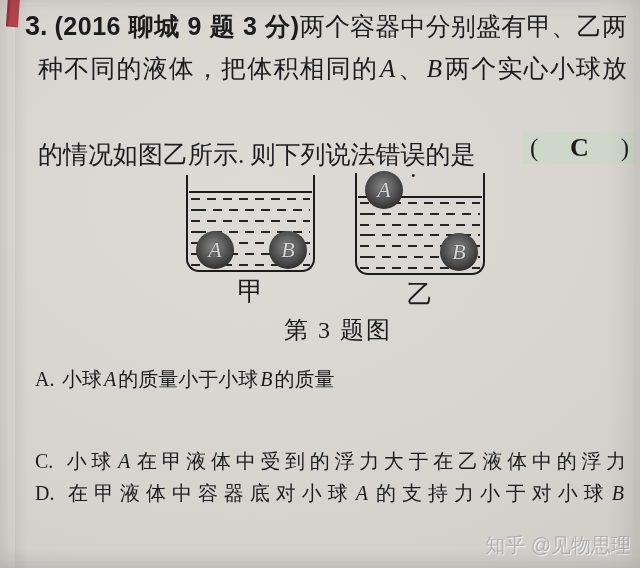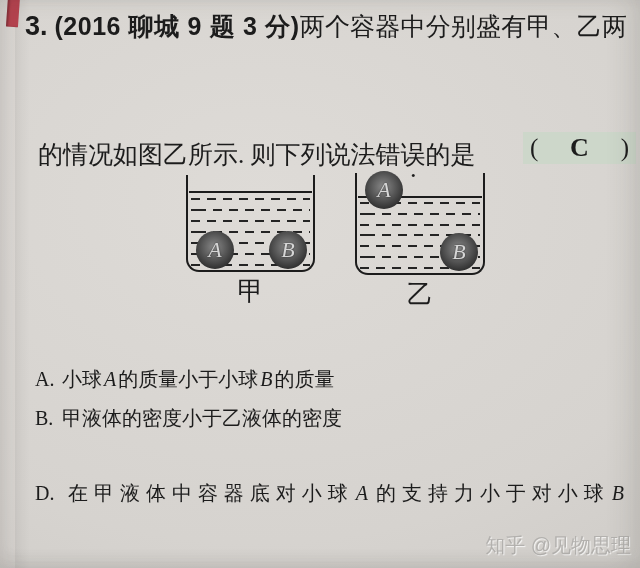--- a/index.html
+++ b/index.html
@@ -92,20 +92,21 @@
 </head>
 <body>
 
 <div class="page">
   <div class="spine-shade"></div>
   <div class="red-tab"></div>
 
   <div class="line l1 just">
     <span class="pnum">3.</span><span><span class="seg-b seg-hei">(2016 聊城 9 题 3 分)</span><span>两个容器中分别盛有甲、乙两</span></span>
   </div>
+  <div class="line l2 just"><span>种不同的液体，把体积相同的</span><span class="seg-i">A</span><span>、</span><span class="seg-i">B</span><span>两个实心小球放</span></div>
   <div class="line l4"><span>的情况如图乙所示. 则下列说法</span><span class="seg-em">错误</span><span>的是</span></div>
 
   <div class="ansbox">
     <span>(</span>
     <span class="letter">C</span>
     <span>)</span>
   </div>
 
   <div class="tank tank-jia">
     <div class="surface"></div>
@@ -140,25 +141,26 @@
     </div>
     <div class="ball ball-a-yi">
       <span>A</span>
     </div>
     <div class="ball ball-b-yi">
       <span>B</span>
     </div>
   </div>
   <div class="tank-label lab-yi">乙</div>
 
+  <div class="fig-caption">第 3 题图</div>
 
   <div class="opt optA">
     <span class="okey">A.</span><span><span>小球</span><span class="seg-i">A</span><span>的质量小于小球</span><span class="seg-i">B</span><span>的质量</span></span>
   </div>
-  <div class="opt optB">
-    <span class="okey">B.</span><span><span>甲液体的密度小于乙液体的密度</span></span>
+  <div class="opt optC just">
+    <span class="okey">C.</span><span><span>小球</span><span class="seg-i">A</span><span>在甲液体中受到的浮力大于在乙液体中的浮力</span></span>
   </div>
   <div class="opt optD just">
     <span class="okey">D.</span><span><span>在甲液体中容器底对小球</span><span class="seg-i">A</span><span>的支持力小于对小球</span><span class="seg-i">B</span></span>
   </div>
 
   <div class="watermark">知乎 @见物思理</div>
 </div>
 
 </body></html>

